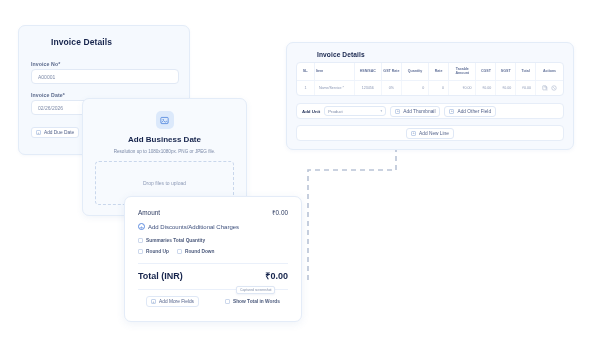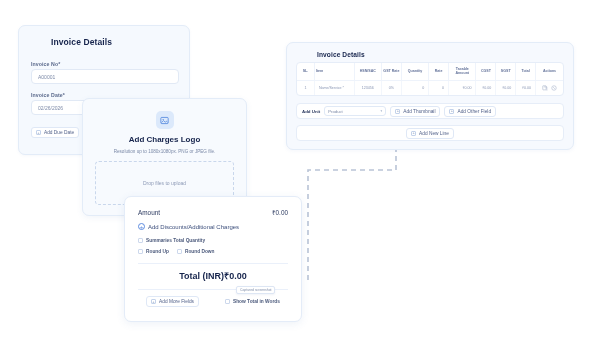--- a/index.html
+++ b/index.html
@@ -126,21 +126,21 @@
   }
   #row-summaries { left: 13px; top: 41px; }
   #row-rounding  { left: 13px; top: 52px; }
 
   #divider-totals {
     position: absolute; left: 13px; right: 13px; top: 66px;
     height: 1px; background: #eaf0fa;
   }
   #row-total {
     position: absolute; left: 13px; right: 13px; top: 72px;
-    display: flex; justify-content: center; align-items: baseline;
+    display: flex; justify-content: space-between; align-items: baseline;
   }
   #total-label { font-size: 9px; font-weight: bold; color: #16244c; }
   #total-value { font-size: 9px; font-weight: bold; color: #16244c; }
   #divider-bottom {
     position: absolute; left: 13px; right: 13px; top: 92px;
     height: 1px; background: #eaf0fa;
   }
   #row-footer {
     position: absolute; left: 13px; right: 13px; top: 99px;
     display: flex; align-items: center; justify-content: center; gap: 26px;
@@ -242,21 +242,21 @@
   </div>
 
   <div class="card" id="card-logo">
     <div id="logo-icon-tile">
       <svg width="9" height="9" viewBox="0 0 16 16" fill="none">
         <rect x="1.5" y="2.5" width="13" height="11" rx="1.6" stroke="#4b82dd" stroke-width="1.4"></rect>
         <circle cx="5.6" cy="6.4" r="1.1" fill="#4b82dd"></circle>
         <path d="M2.5 11.8 L6.2 8.2 L9.3 11 L11.4 9.2 L13.6 11.6" stroke="#4b82dd" stroke-width="1.3" fill="none" stroke-linejoin="round"></path>
       </svg>
     </div>
-    <div id="logo-title">Add Charges Logo</div>
+    <div id="logo-title">Add Business Date</div>
     <div id="logo-sub">Resolution up to 1080x1080px. PNG or JPEG file.</div>
     <div id="dropzone">
       <span id="dropzone-text">Drop files to upload</span>
     </div>
   </div>
 
   <div class="card" id="card-table">
     <div class="card-title">Invoice Details</div>
 
     <div id="tbl-wrap">

